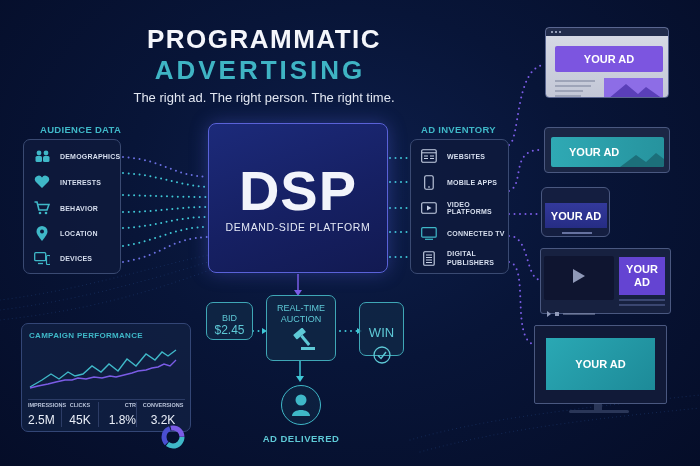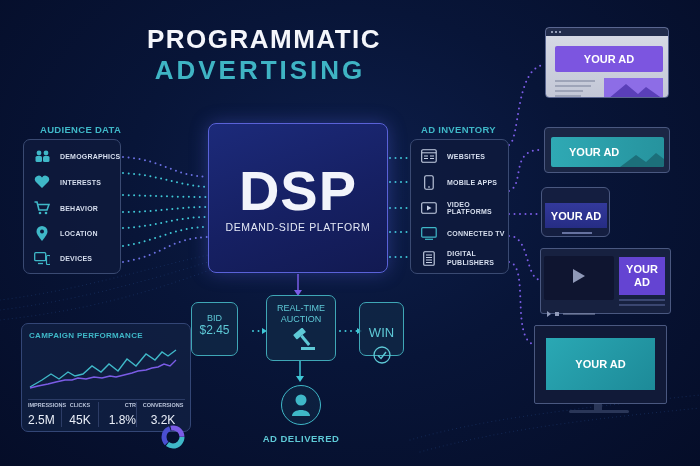--- a/index.html
+++ b/index.html
@@ -65,20 +65,21 @@
     <polygon points="294,290 302,290 298,296" fill="#7b5ce6"></polygon>
 
     <line x1="300" y1="361" x2="300" y2="378" stroke="#3fc7d6" stroke-width="1.5"></line>
     <polygon points="296,376 304,376 300,382" fill="#3fc7d6"></polygon>
     <polygon points="262,328 267,331 262,334" fill="#3fc7d6"></polygon>
     <polygon points="357,328 362,331 357,334" fill="#3fc7d6"></polygon>
   </svg>
 
   <div class="abs title1">PROGRAMMATIC</div>
   <div class="abs title2">ADVERTISING</div>
+  <div class="abs tagline">The right ad. The right person. The right time.</div>
 
   <div class="abs sechead" style="left:40px;top:124px">AUDIENCE DATA</div>
   <div class="abs panel" style="left:23px;top:139px;width:98px;height:135px">
     <div class="item" style="top:9px">
       <span class="ico">
           <svg width="15" height="12">
             <circle cx="4" cy="3" r="2.4" fill="#3fb8c8"></circle>
             <circle cx="11" cy="3" r="2.4" fill="#3fb8c8"></circle>
             <rect x="0.5" y="6" width="6.5" height="6" rx="1.5" fill="#3fb8c8"></rect>
             <rect x="8" y="6" width="6.5" height="6" rx="1.5" fill="#3fb8c8"></rect>
@@ -234,21 +235,21 @@
     <div class="abs" style="left:78px;top:50px;width:46px;height:2px;background:#3a4670"></div>
     <div class="abs" style="left:78px;top:55px;width:46px;height:2px;background:#3a4670"></div>
   </div>
 
   <div class="abs" style="left:534px;top:325px;width:133px;height:79px;border-radius:2px;background:#111a38;border:1.5px solid #4a5880">
     <div class="ad" style="left:11px;top:12px;width:109px;height:52px;background:linear-gradient(135deg,#2aa8b4,#1d8a98)">YOUR AD</div>
   </div>
   <div class="abs" style="left:594px;top:404px;width:8px;height:7px;background:#2a3658"></div>
   <div class="abs" style="left:569px;top:410px;width:60px;height:3px;background:#2a3658;border-radius:2px"></div>
 
-  <div class="abs box" style="left:191px;top:302px;width:47px;height:54px">
+  <div class="abs box" style="left:206px;top:302px;width:47px;height:38px">
     <div style="margin-top:10px;font-size:9px">BID</div>
     <div style="font-size:12px">$2.45</div>
   </div>
   <div class="abs box" style="left:266px;top:295px;width:70px;height:66px">
     <div style="margin-top:7px;font-size:9px;line-height:11px">REAL-TIME</div>
     <div style="font-size:9px;line-height:11px">AUCTION</div>
     <svg class="abs" style="left:22px;top:32px" width="26" height="24">
         <g transform="rotate(-40 13 10)">
           <rect x="8" y="2" width="12" height="6" rx="1" fill="#5ec9d6"></rect>
           <rect x="12.5" y="8" width="3" height="12" fill="#5ec9d6"></rect>

